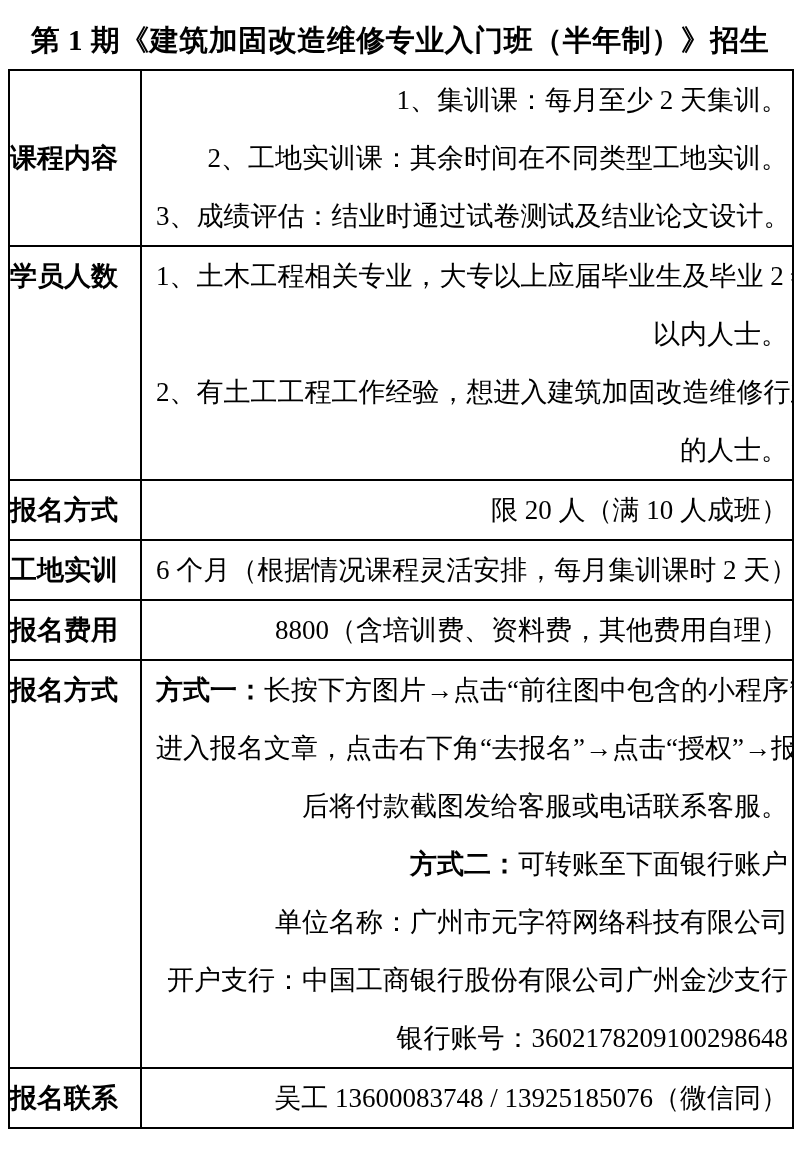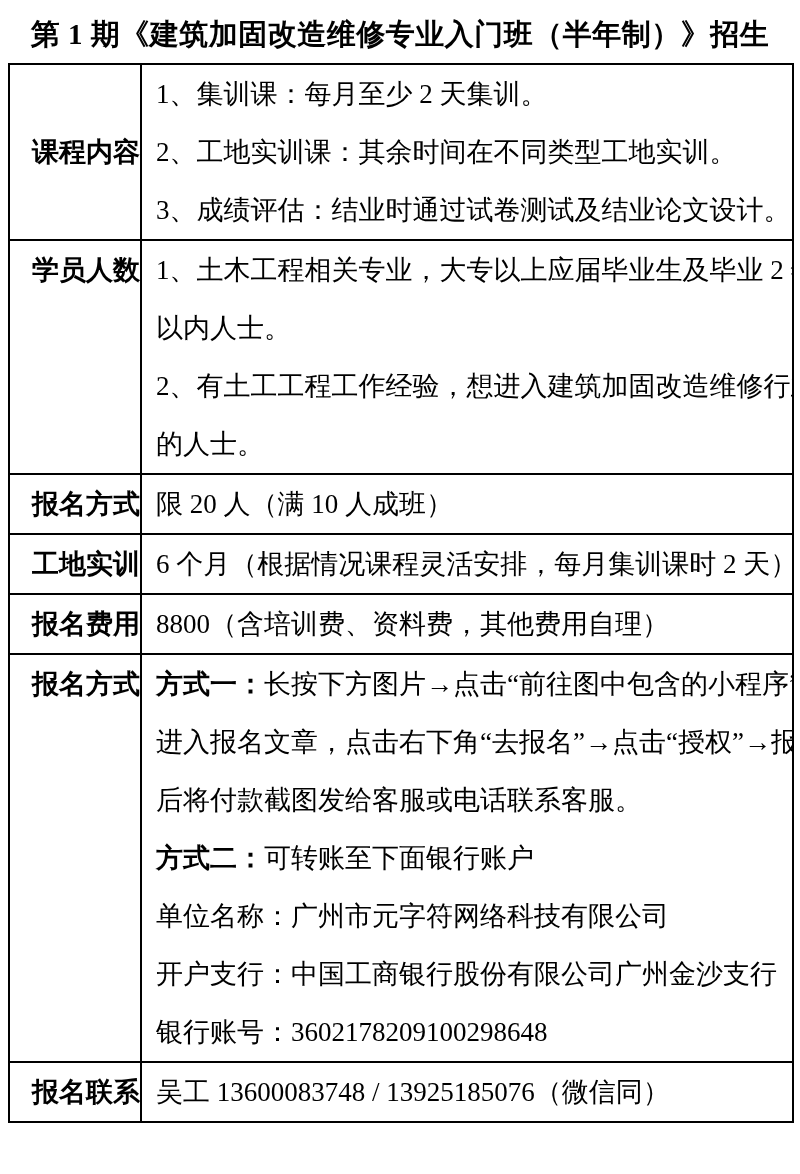--- a/index.html
+++ b/index.html
@@ -10,46 +10,47 @@
     font-family: "Liberation Serif", "DejaVu Serif", serif;
   }
   .page {
     position: relative;
     width: 800px;
     height: 1174px;
     background: #ffffff;
     overflow: hidden;
   }
   .title {
-    padding-top: 15px;
+    padding-top: 21px;
     height: 44px;
     line-height: 38px;
     text-align: center;
     font-size: 29px;
     font-weight: bold;
     letter-spacing: 0.5px;
   }
   table.enroll {
     border-collapse: collapse;
     table-layout: fixed;
     width: 786px;
     margin-left: 8px;
     margin-top: 4px;
   }
   table.enroll th,
   table.enroll td {
     border: 2px solid #000000;
     overflow: hidden;
+    text-align: right;
   }
   table.enroll th {
     width: 130px;
     padding: 0;
     font-size: 27px;
     font-weight: bold;
-    text-align: right;
+    text-align: left;
     vertical-align: middle;
     line-height: 58px;
   }
   table.enroll tr.vtop th {
     vertical-align: top;
   }
   table.enroll td {
     padding: 0 4px 0 14px;
     vertical-align: middle;
   }

